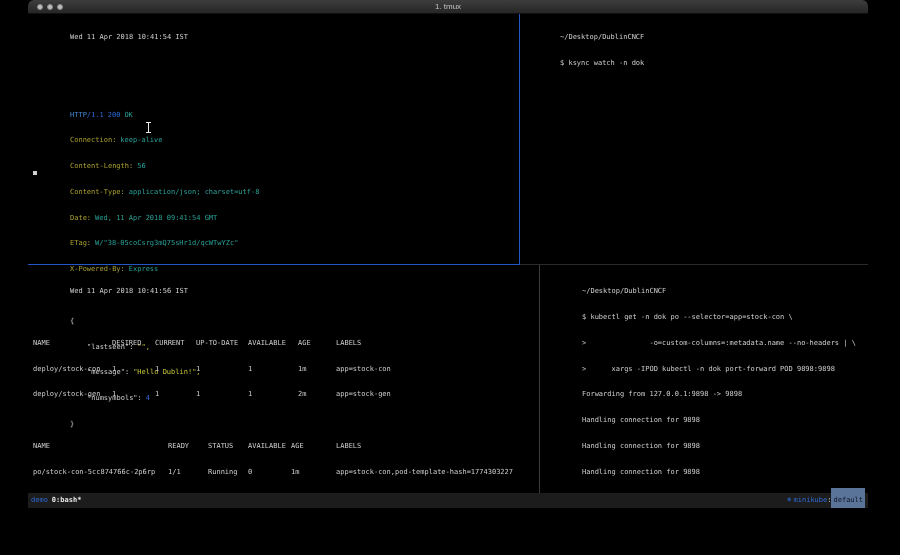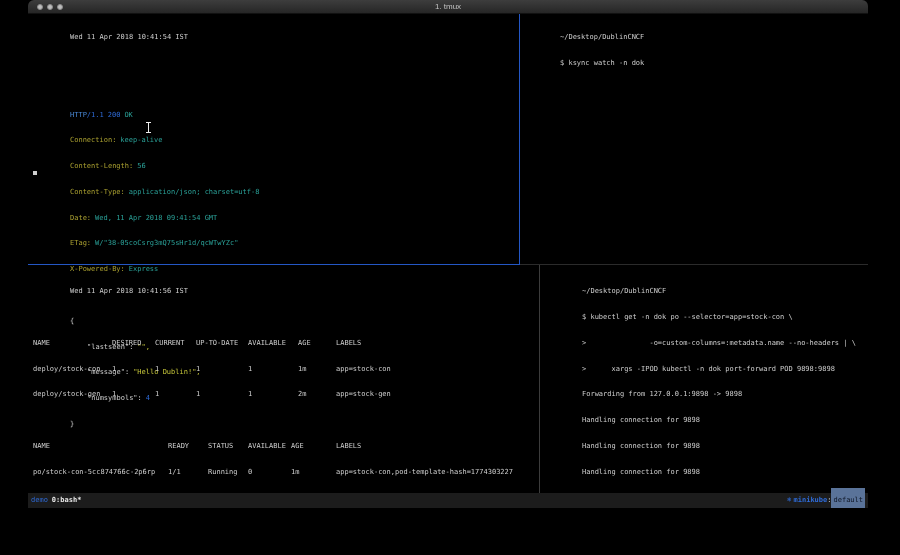--- a/index.html
+++ b/index.html
@@ -44,21 +44,21 @@
   .g-dep, .g-pod, .g-svc { display:grid; height:8.6px; white-space:pre; }
   .g-dep { grid-template-columns:79px 43px 41px 52px 50px 38px auto; }
   .g-pod { grid-template-columns:135px 40px 40px 43px 45px auto; }
 
   .statusbar { position:absolute; left:0; right:0; top:479px; height:15px; background:#1c1c1c;
                display:flex; align-items:center; padding:0 3px; font-size:7px; }
   .sb-session { color:#2e6bd8; }
   .sb-window  { color:#e8e8e8; font-weight:bold; margin-left:4px; }
   .sb-right { margin-left:auto; display:flex; align-items:center; }
   .kube-icon { color:#2e6bd8; margin-right:2px; font-size:8px; }
-  .kube-ctx { color:#2e6bd8;font-weight:bold; }
+  .kube-ctx { color:#2e6bd8; }
   .kube-sep { color:#cfcfcf; }
   .kube-ns  { background:#5a7399; color:#0e1626; padding:8px 2px; }
 
   .cursor-block { position:absolute; left:5px; top:157px; width:4px; height:4px; background:#cfcfcf; }
 
   .ibeam { position:absolute; left:120px; top:109px; width:1px; height:9px; background:#ececec; }
   .ibeam::before, .ibeam::after { content:""; position:absolute; left:-2px; width:5px; height:1px; background:#ececec; }
   .ibeam::before { top:-1px; } .ibeam::after { bottom:-1px; }
 </style>
 </head>

